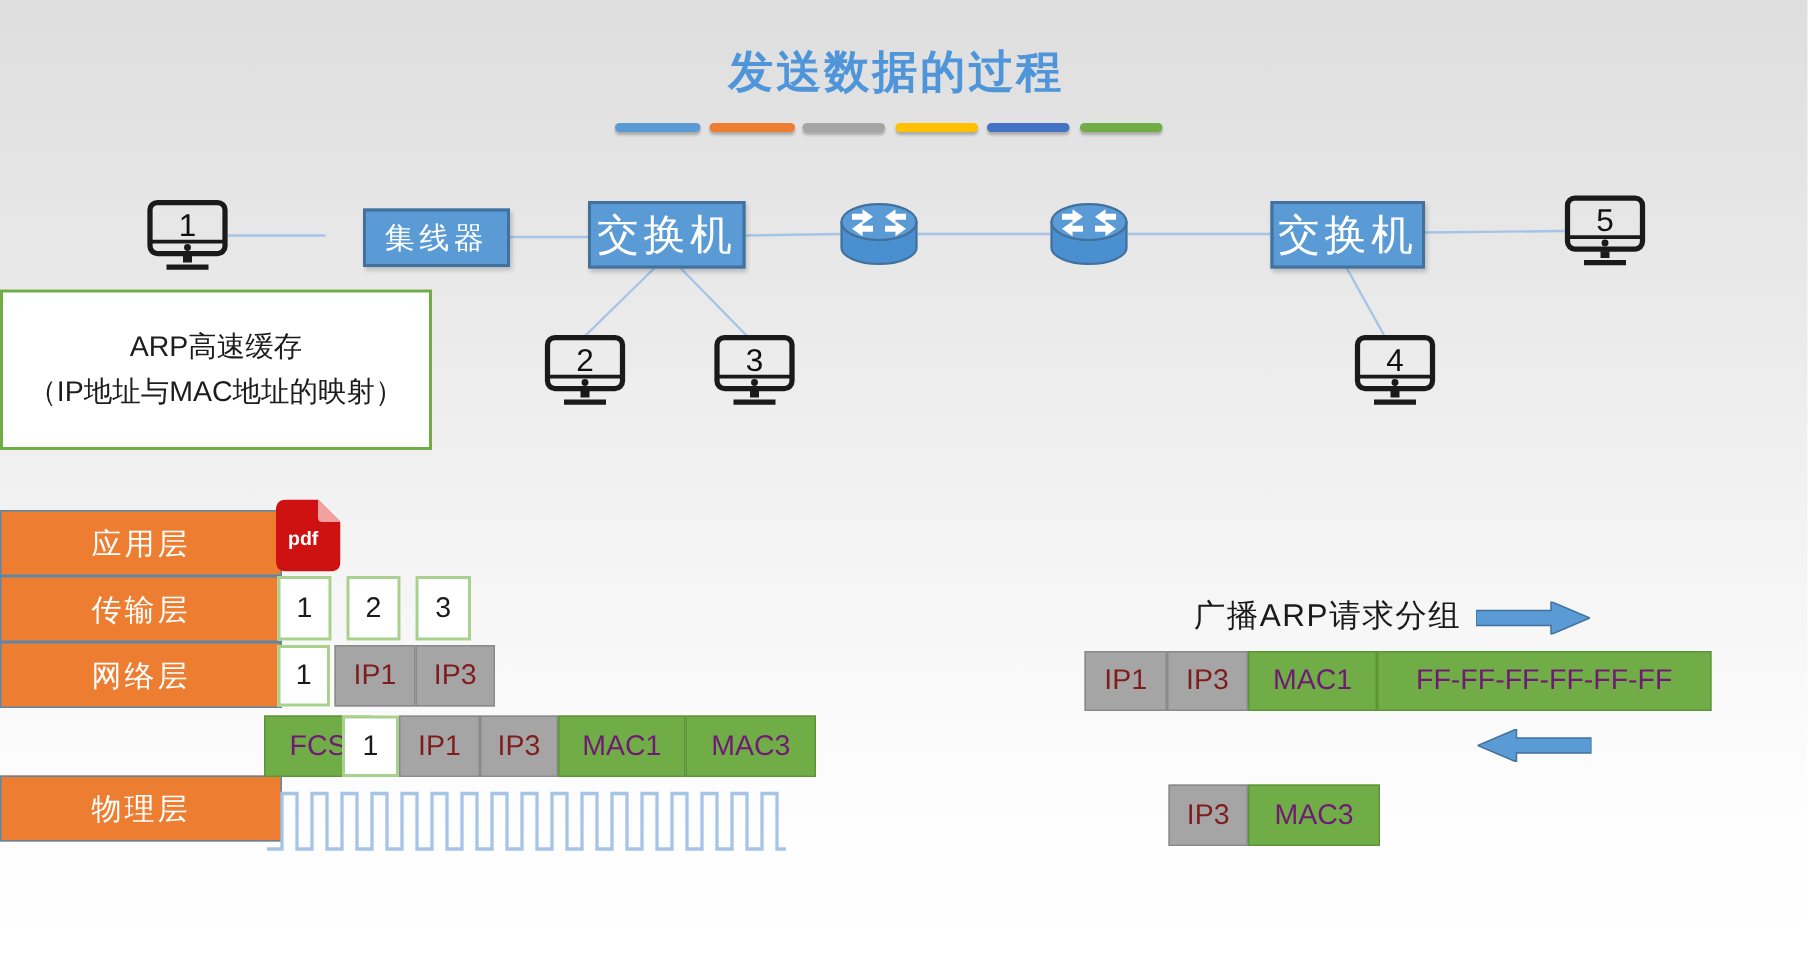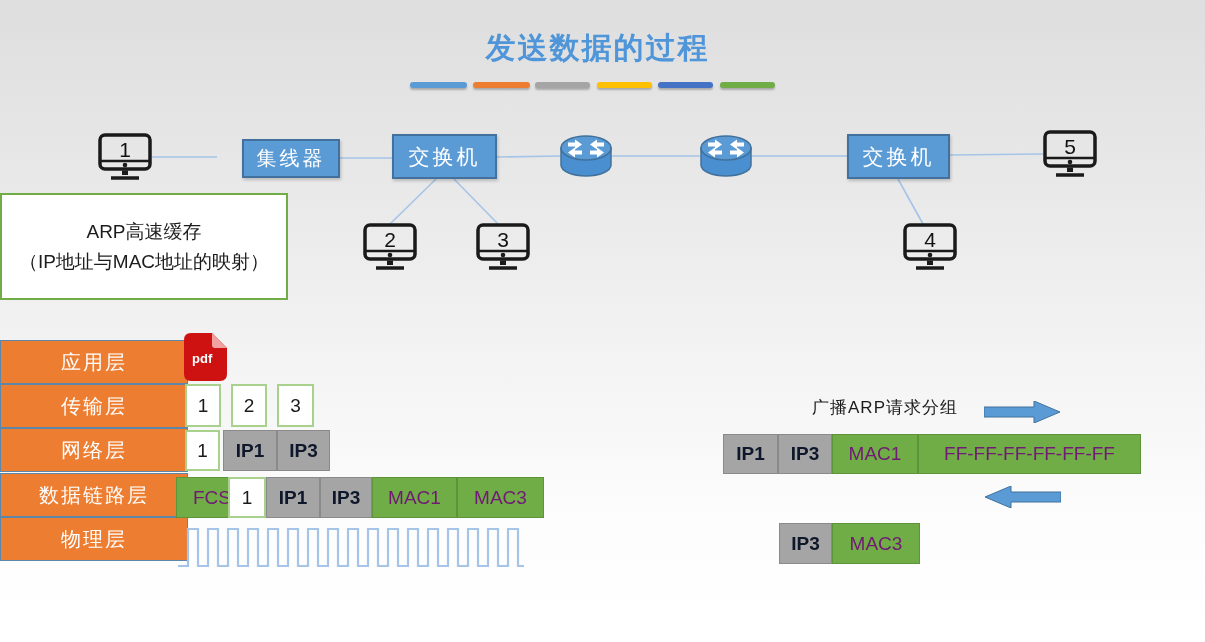--- a/index.html
+++ b/index.html
@@ -12,40 +12,40 @@
   .title{
     left:380px; top:28px; width:435px; text-align:center;
     font-size:30px; font-weight:bold; color:#4e95d9; letter-spacing:2px;
     font-family:"Liberation Serif","DejaVu Serif",serif;
   }
   .dash{position:absolute; top:82px; height:6px; border-radius:3px; box-shadow:0 2px 2px rgba(0,0,0,.25);}
   .lines-svg{left:0; top:0; width:1205px; height:642px; pointer-events:none;}
   .node-box{
     background:#5b9bd5; border:2px solid #41719c; color:#fff;
     display:flex; align-items:center; justify-content:center;
-    font-size:21px; letter-spacing:3px; box-shadow:1px 2px 3px rgba(0,0,0,.2);
+    font-size:28px; letter-spacing:3px; box-shadow:1px 2px 3px rgba(0,0,0,.2);
   }
   .arp-box{
     left:0; top:193px; width:288px; height:107px; background:#fff; border:2px solid #70ad47;
     display:flex; flex-direction:column; align-items:center; justify-content:center;
     color:#1c1c1c; font-size:19px; line-height:1.55; 
   }
   .layer{
     left:0; width:188px; height:44px; background:#ed7d31; border:1.5px solid #5d87a8;
     color:#fff; display:flex; align-items:center; justify-content:center;
     font-size:20px; letter-spacing:2px;
   }
   .seg{
     display:flex; align-items:center; justify-content:center; font-size:19px;
     box-sizing:border-box;
   }
   .seg-white{background:#ffffff; border:2px solid #a9d18e; color:#1a1a1a;}
-  .seg-gray{background:#a5a5a5; border:1px solid #8a8a8a; color:#0f172a;font-weight:bold;}
+  .seg-gray{background:#a5a5a5; border:1px solid #8a8a8a; color:#7f1d1d;}
   .seg-green{background:#70ad47; border:1px solid #5e9439; color:#701a75;}
-  .arp-label{font-size:17px; color:#1a1a1a; text-align:center; letter-spacing:1px;}
+  .arp-label{font-size:21px; color:#1a1a1a; text-align:center; letter-spacing:1px;}
   svg text.pc-num{font:21px "Liberation Sans","DejaVu Sans",sans-serif; fill:#111;}
   svg text.pdf-t{font:bold 13px "Liberation Sans","DejaVu Sans",sans-serif; fill:#fff;}
 </style>
 </head>
 <body>
 
 <div class="slide">
 
   <div class="abs title">发送数据的过程</div>
   <div>
@@ -138,21 +138,20 @@
   </svg>
 
   <div class="abs arp-box">
     <div>ARP高速缓存</div>
     <div>（IP地址与MAC地址的映射）</div>
   </div>
 
   <div class="abs layer" style="top:340px;">应用层</div>
   <div class="abs layer" style="top:384px;">传输层</div>
   <div class="abs layer" style="top:428px;">网络层</div>
-  <div class="abs layer" style="top:473px;">数据链路层</div>
   <div class="abs layer" style="top:517px;">物理层</div>
 
   <svg class="abs" style="left:184px;top:333px;" width="43" height="48" viewBox="0 0 43 48">
     <path d="M7 0 H28 L43 15 V41 Q43 48 36 48 H7 Q0 48 0 41 V7 Q0 0 7 0 Z" fill="#ce1212"></path>
     <path d="M28 0 L43 15 H31 Q28 15 28 12 Z" fill="#f2a1a1"></path>
     <text class="pdf-t" x="8" y="30">pdf</text>
   </svg>
 
   <div class="abs seg seg-white" style="left:185px;top:384px;width:36px;height:43px;">1</div>
   <div class="abs seg seg-white" style="left:231px;top:384px;width:36px;height:43px;">2</div>

